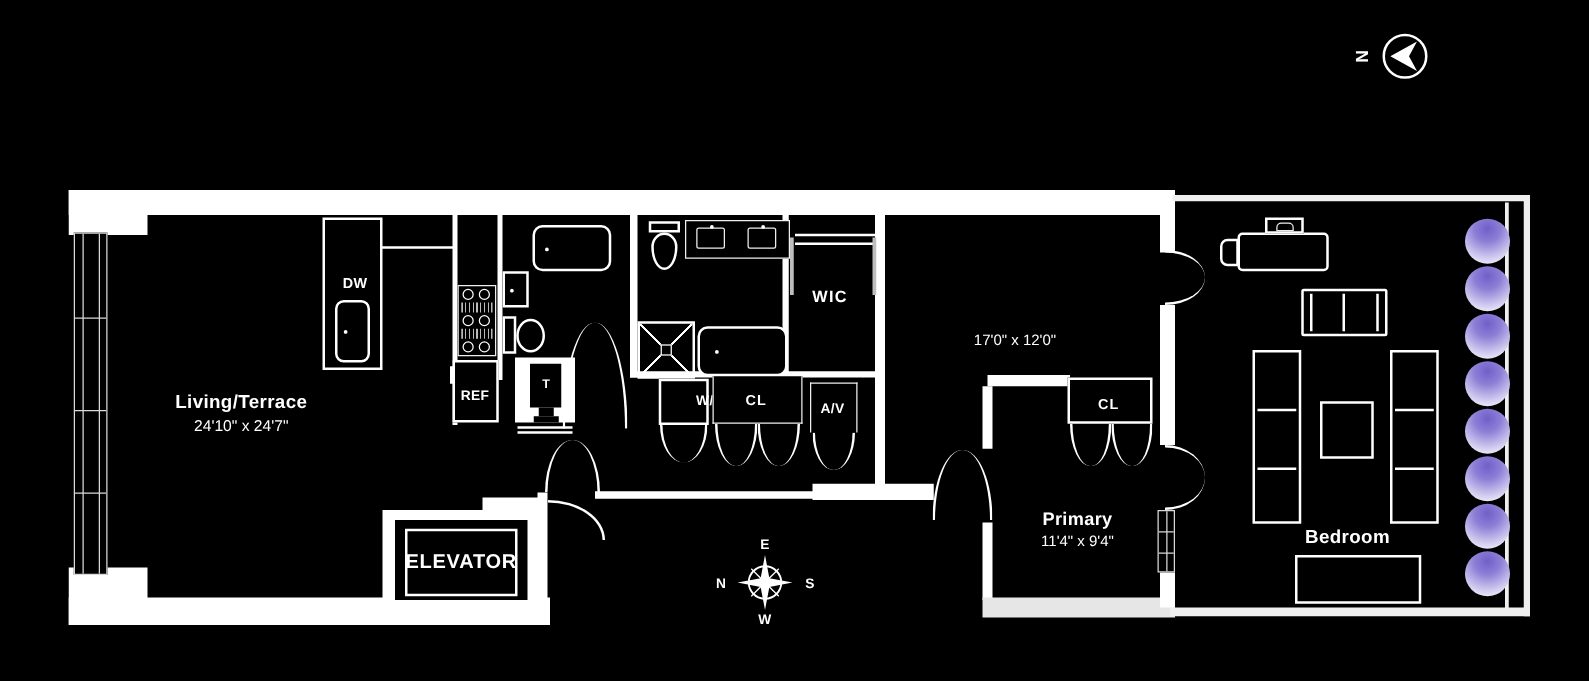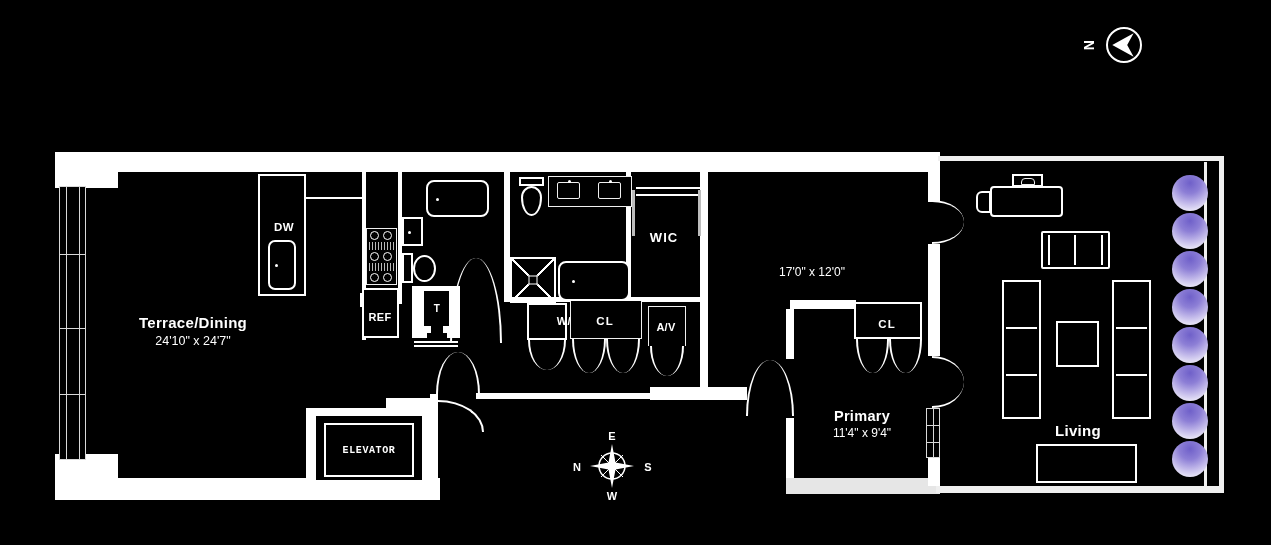--- a/index.html
+++ b/index.html
@@ -210,21 +210,21 @@
     </div>
   <div class="box1" style="left:926px;top:408px;width:14px;height:50px;border-color:#d9d9d9;">
     <div class="winline" style="left:6px;top:0;width:1px;height:100%;"></div>
     <div class="winline" style="left:0;top:16px;width:100%;height:1px;"></div>
     <div class="winline" style="left:0;top:33px;width:100%;height:1px;"></div>
   </div>
 
   <div class="w" style="left:306px;top:408px;width:126px;height:80px;"></div>
   <div class="abs" style="left:316px;top:416px;width:106px;height:64px;background:#000;"></div>
   <div class="box" style="left:324px;top:423px;width:90px;height:54px;"></div>
-  <div class="lbl" style="left:369px;top:450px;font-size:10px;letter-spacing:.6px;font-family:Liberation Mono, monospace;">ELEVATOR</div>
+  <div class="lbl" style="left:369px;top:450px;font-size:16px;letter-spacing:.6px;">ELEVATOR</div>
 
   <div class="box" style="left:990px;top:186px;width:73px;height:31px;border-radius:4px;"></div>
   <div class="box" style="left:976px;top:191px;width:15px;height:22px;border-radius:6px 0 0 6px;"></div>
   <div class="box" style="left:1012px;top:174px;width:31px;height:13px;">
     <div class="box1" style="left:7px;top:2px;width:14px;height:7px;border-radius:4px 4px 0 0;"></div>
   </div>
   <div class="box" style="left:1041px;top:231px;width:69px;height:38px;border-radius:2px;">
     <div class="armline" style="left:5px;"></div>
     <div class="armline" style="right:5px;"></div>
     <div class="armline" style="left:31px;"></div>
@@ -232,32 +232,32 @@
   <div class="box" style="left:1002px;top:280px;width:39px;height:139px;">
     <div class="cushline" style="top:45px;"></div>
     <div class="cushline" style="top:92px;"></div>
   </div>
   <div class="box" style="left:1112px;top:280px;width:39px;height:139px;">
     <div class="cushline" style="top:45px;"></div>
     <div class="cushline" style="top:92px;"></div>
   </div>
   <div class="box" style="left:1056px;top:321px;width:43px;height:46px;"></div>
   <div class="box" style="left:1036px;top:444px;width:101px;height:39px;"></div>
-  <div class="lbl" style="left:1078px;top:430px;font-size:15px;">Living</div>
+  <div class="lbl" style="left:1078px;top:430px;font-size:15px;">Bedroom</div>
 
   <div class="plant" style="left:1172px;top:175px;"></div>
   <div class="plant" style="left:1172px;top:213px;"></div>
   <div class="plant" style="left:1172px;top:251px;"></div>
   <div class="plant" style="left:1172px;top:289px;"></div>
   <div class="plant" style="left:1172px;top:327px;"></div>
   <div class="plant" style="left:1172px;top:365px;"></div>
   <div class="plant" style="left:1172px;top:403px;"></div>
   <div class="plant" style="left:1172px;top:441px;"></div>
 
-  <div class="lbl" style="left:193px;top:322px;font-size:15px;">Terrace/Dining</div>
+  <div class="lbl" style="left:193px;top:322px;font-size:15px;">Living/Terrace</div>
   <div class="dims" style="left:193px;top:341px;font-size:12.5px;">24'10" x 24'7"</div>
 
   <div class="dims" style="left:812px;top:272px;font-size:12px;">17'0" x 12'0"</div>
 
   <div class="lbl" style="left:862px;top:416px;font-size:14.5px;">Primary</div>
   <div class="dims" style="left:862px;top:433px;font-size:12px;">11'4" x 9'4"</div>
 
   <div class="abs" style="left:590px;top:444px;width:44px;height:44px;">
     <svg width="44" height="44" viewBox="0 0 44 44">
       <line x1="11" y1="11" x2="33" y2="33" stroke="#ffffff" stroke-width="1"></line>

